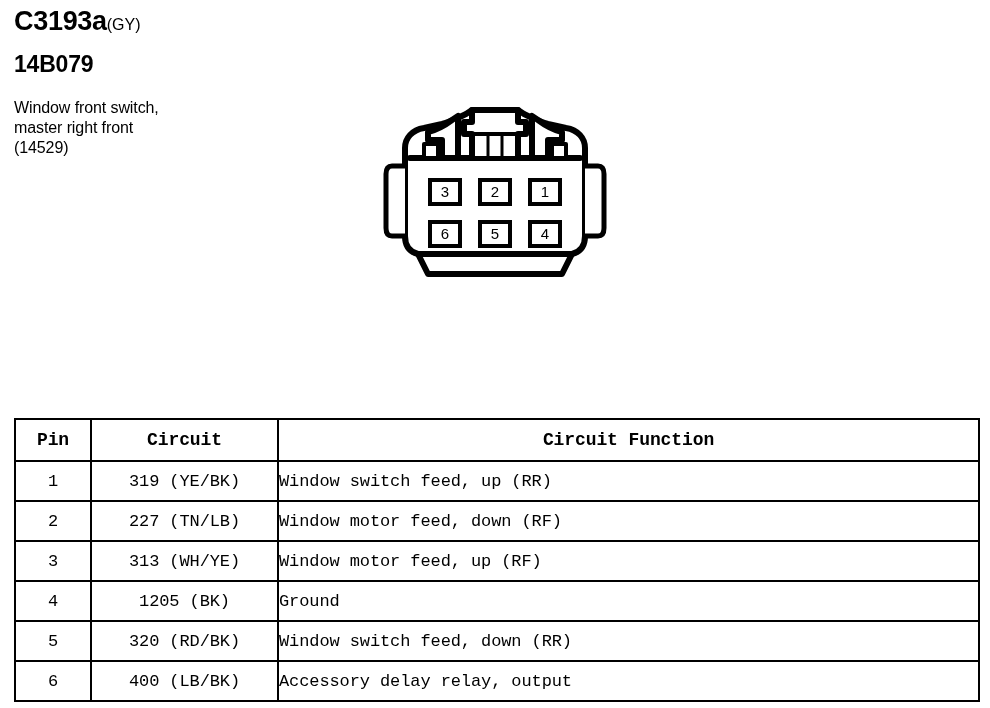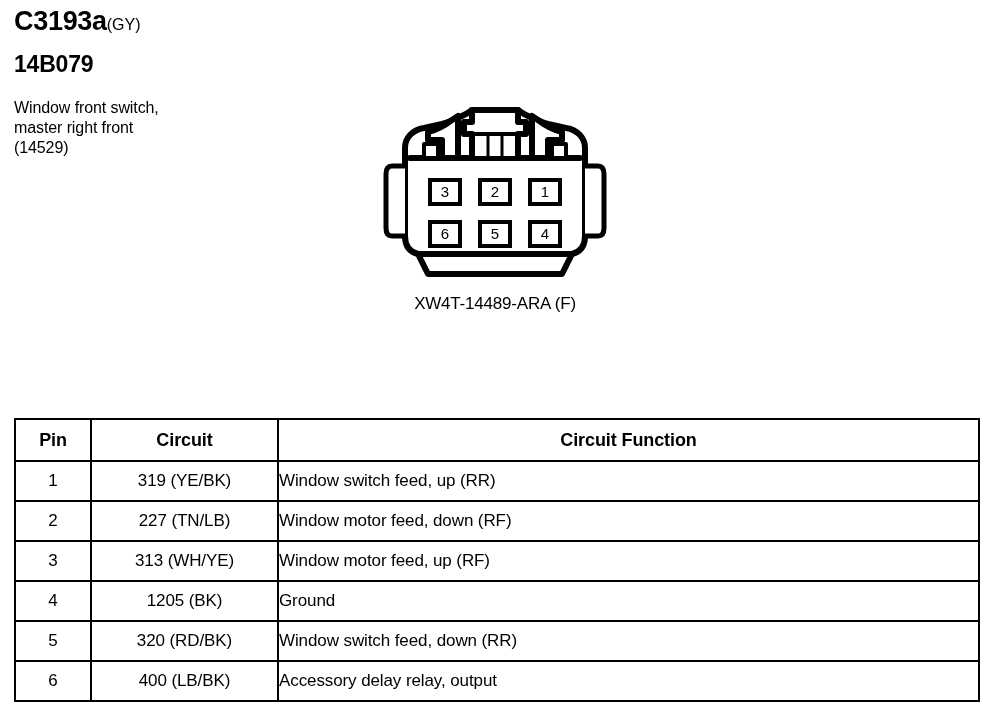--- a/index.html
+++ b/index.html
@@ -79,20 +79,21 @@
   }
 
   
   #pinout-table {
     position: absolute;
     left: 14px;
     top: 418px;
     width: 964px;
     border-collapse: collapse;
     table-layout: fixed;
+    font-family: Liberation Mono, monospace;
   }
   #pinout-table col.col-pin      { width: 76px; }
   #pinout-table col.col-circuit  { width: 187px; }
   #pinout-table col.col-function { width: 701px; }
 
   #pinout-table th,
   #pinout-table td {
     border: 2px solid #000000;
     height: 38px;
     padding: 0 8px;
@@ -187,21 +188,20 @@
     <g>
       <rect x="100" y="134" width="30" height="24" fill="#ffffff" stroke="#000000" stroke-width="4"></rect>
       <text class="pin-number-text" x="115" y="151" text-anchor="middle">5</text>
     </g>
     <g>
       <rect x="150" y="134" width="30" height="24" fill="#ffffff" stroke="#000000" stroke-width="4"></rect>
       <text class="pin-number-text" x="165" y="151" text-anchor="middle">4</text>
     </g>
   </svg>
 
-  <div id="connector-caption">XW4T-14489-ARA (F)</div>
 </div>
 
 <table id="pinout-table">
   <colgroup>
     <col class="col-pin">
     <col class="col-circuit">
     <col class="col-function">
   </colgroup>
   <thead>
     <tr>

